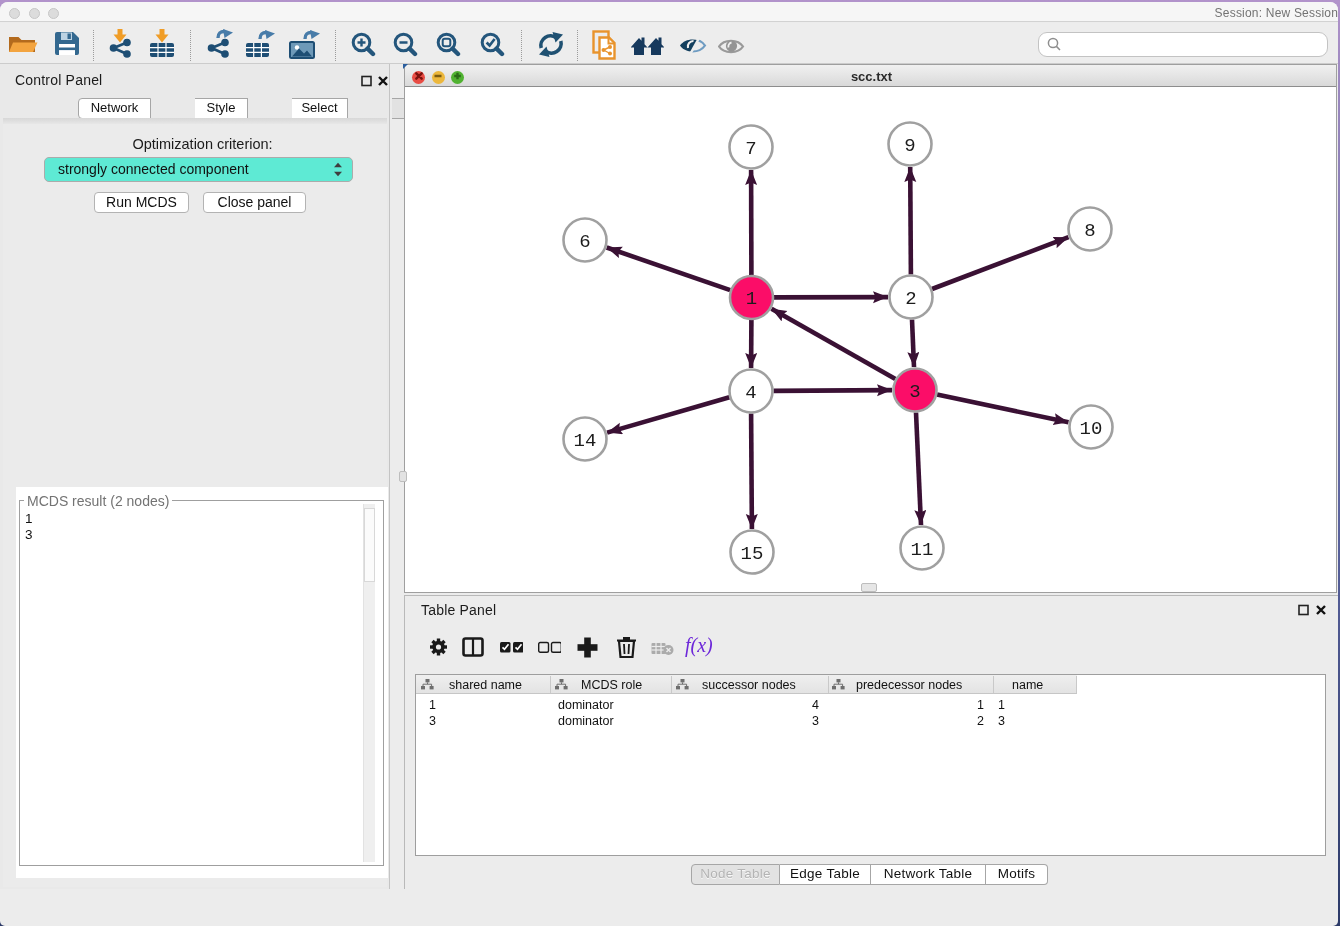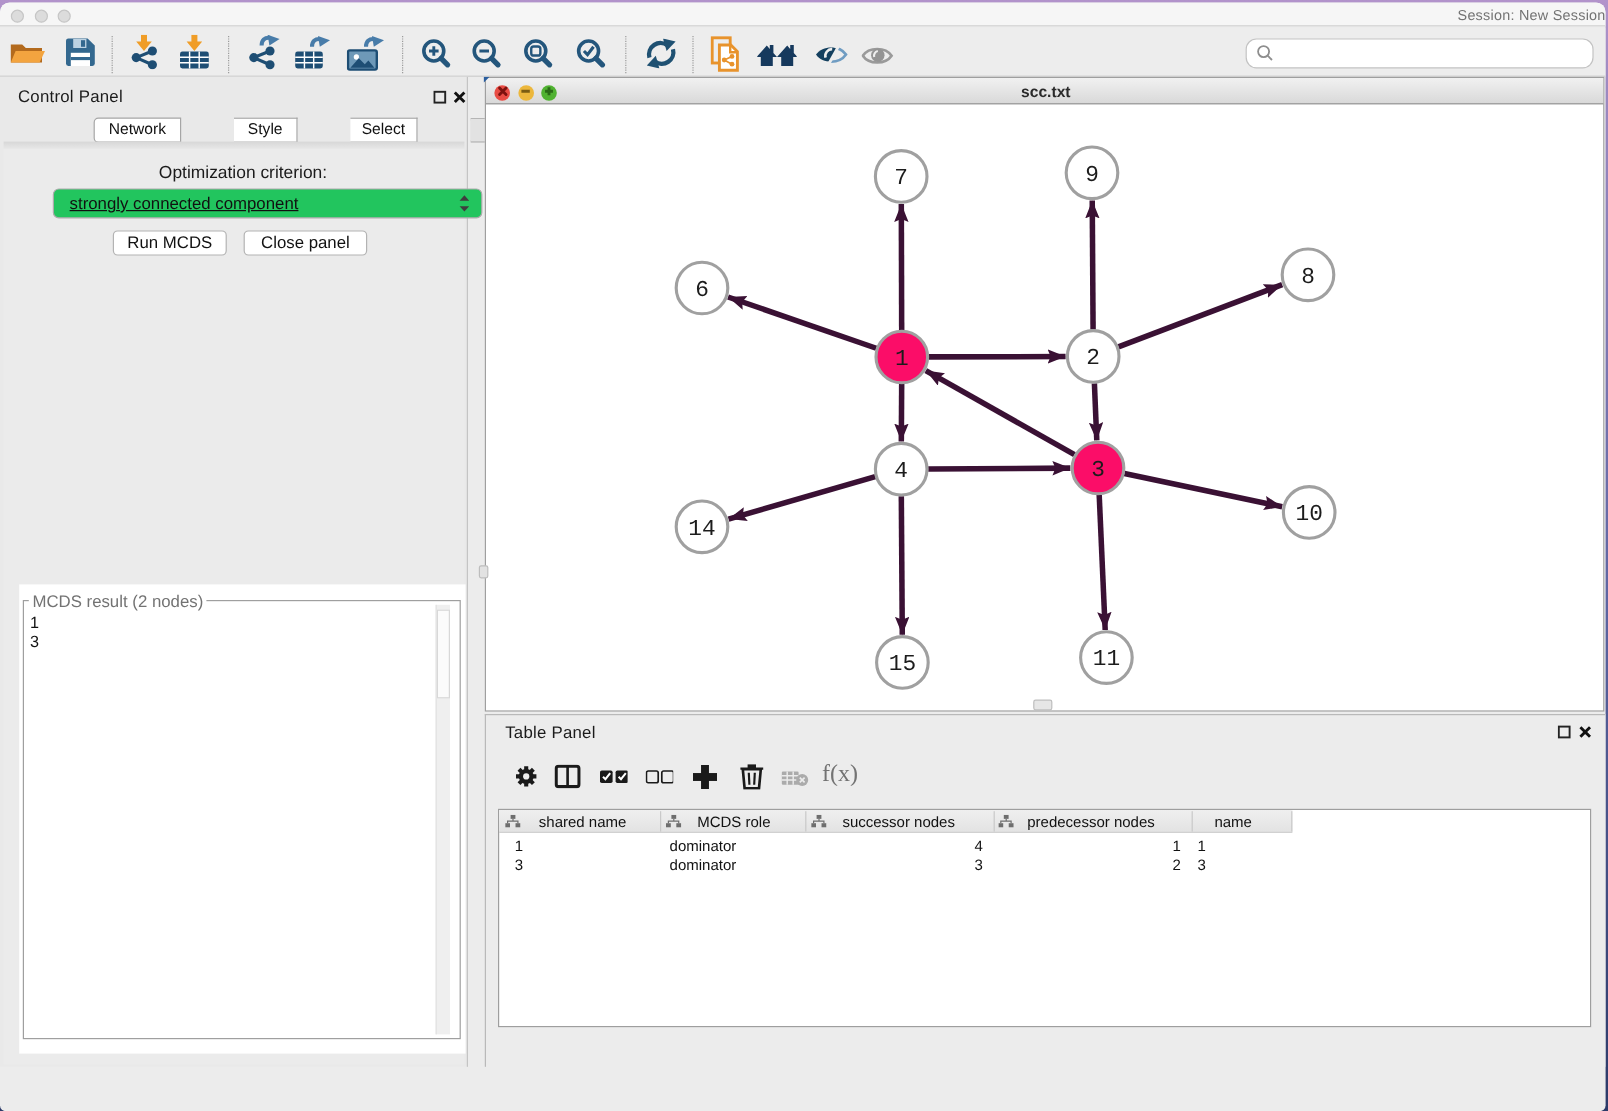--- a/index.html
+++ b/index.html
@@ -19,21 +19,21 @@
 #cpanel { left:0; top:62px; width:390px; height:825px; background:#e9e9e9; border-right:1px solid #c4c4c4; }
 #cpanel-title { position:absolute; left:15px; top:8px; font-size:14px; letter-spacing:0.2px; color:#1b1b1b; }
 .tabrow { position:absolute; display:flex;gap:44px; }
 .tab { height:20.5px; font-size:13px; color:#111; background:#fff; border:1px solid #a6a6a6; border-left:none; text-align:center; line-height:18.5px; }
 .tab.first { border-left:1px solid #a6a6a6; border-radius:4px 0 0 4px; }
 .tab.last { border-radius:0 4px 4px 0; }
 .tab.sel { background:#e2e2e2; color:#b4b4b4; text-shadow:0 1px 0 #f8f8f8; }
 #cp-band { position:absolute; left:3px; top:53.5px; width:384px; height:6px; background:linear-gradient(180deg,#d7d7d7,#e7e7e7); }
 #cp-inner { position:absolute; left:3px; top:59.5px; width:384px; height:763px; background:#ebebeb; }
 #optlabel { position:absolute; left:8px; top:72px; width:100%; text-align:center; font-size:14.5px; color:#1b1b1b; }
-#dropdown { position:absolute; left:44px; top:93px; width:358px; height:25px; background:#22c55e; border:1px solid #ababab; border-radius:5px; font-size:14px; color:#111; line-height:23px; padding-left:13px;text-decoration:underline; }
+#dropdown { position:absolute; left:44px; top:93px; width:309px; height:25px; background:#5eead4; border:1px solid #ababab; border-radius:5px; font-size:14px; color:#111; line-height:23px; padding-left:13px; }
 .btn { position:absolute; top:128px; height:21px; background:#fff; border:1px solid #b3b3b3; border-radius:4px; font-size:14px; color:#111; text-align:center; line-height:19px; }
 #resultwrap { position:absolute; left:16px; top:423px; width:372px; height:391px; background:#ffffff; }
 #fieldset { position:absolute; left:3px; top:13px; width:365px; height:366px; border:1px solid #9f9f9f; }
 #fieldlabel { position:absolute; left:4px; top:-8px; background:#fff; padding:0 3px; font-size:14px; color:#737373; }
 #fieldtext { position:absolute; left:5px; top:10px; font-size:13.5px; color:#111; line-height:16px; }
 #fscroll { position:absolute; right:8px; top:3px; width:12px; height:358px; background:#efefef; border-left:1px solid #e2e2e2; }
 #fthumb { position:absolute; left:0px; top:4px; width:11px; height:74px; background:#fbfbfb; border:1px solid #d8d8d8; }
 
 #netframe { left:404px; top:62px; width:933px; height:529px; border:1px solid #9f9f9f; background:#fff; }
 #nettitle { position:absolute; left:0; top:0; width:100%; height:22px; background:linear-gradient(180deg,#f1f1f1,#d9d9d9); border-bottom:1px solid #8d8d8d; }
@@ -361,21 +361,21 @@
       <rect x="0.5" y="1" width="14" height="11" rx="1" fill="#ababab"></rect>
       <g stroke="#ececec" stroke-width="1.2">
           <line x1="0.5" y1="4.5" x2="14.5" y2="4.5"></line>
           <line x1="0.5" y1="8" x2="14.5" y2="8"></line>
           <line x1="5" y1="1" x2="5" y2="12"></line>
           <line x1="10" y1="1" x2="10" y2="12"></line>
         </g>
       <circle cx="17.5" cy="8" r="5" fill="#ababab"></circle>
       <path d="M15.5,6 L19.5,10 M19.5,6 L15.5,10" stroke="#ececec" stroke-width="1.4"></path>
     </svg>
-    <div class="icon" style="left:280px;top:38px;font-family:'Liberation Serif',serif;font-size:20px;color:#737373;">f(x)</div>
+    <div class="icon" style="left:280px;top:38px;font-family:'Liberation Serif',serif;font-style:italic;font-size:20px;color:#6d28d9;">f(x)</div>
     <div id="tablebox">
       <div id="thead">
         <div class="hsep" style="left:134px;"></div>
         <div class="hsep" style="left:255px;"></div>
         <div class="hsep" style="left:412px;"></div>
         <div class="hsep" style="left:577px;"></div>
         <div class="hsep" style="left:660px;"></div>
         <div class="hlabel" style="left:33px;">shared name</div>
         <div class="hlabel" style="left:165px;">MCDS role</div>
         <div class="hlabel" style="left:286px;">successor nodes</div>
@@ -412,14 +412,20 @@
       <div class="cell" style="left:554px;top:22.5px;text-align:right;width:14px;">1</div>
       <div class="cell" style="left:582px;top:22.5px;">1</div>
       <div class="cell" style="left:13px;top:38.5px;">3</div>
       <div class="cell" style="left:142px;top:38.5px;">dominator</div>
       <div class="cell" style="left:389px;top:38.5px;text-align:right;width:14px;">3</div>
       <div class="cell" style="left:554px;top:38.5px;text-align:right;width:14px;">2</div>
       <div class="cell" style="left:582px;top:38.5px;">3</div>
     </div>
   </div>
 
+  <div id="btabs">
+    <div class="tab first sel" style="width:89px;">Node Table</div>
+    <div class="tab" style="width:91px;">Edge Table</div>
+    <div class="tab" style="width:115px;">Network Table</div>
+    <div class="tab last" style="width:62px;">Motifs</div>
+  </div>
 
 </div>
 
 </body></html>

